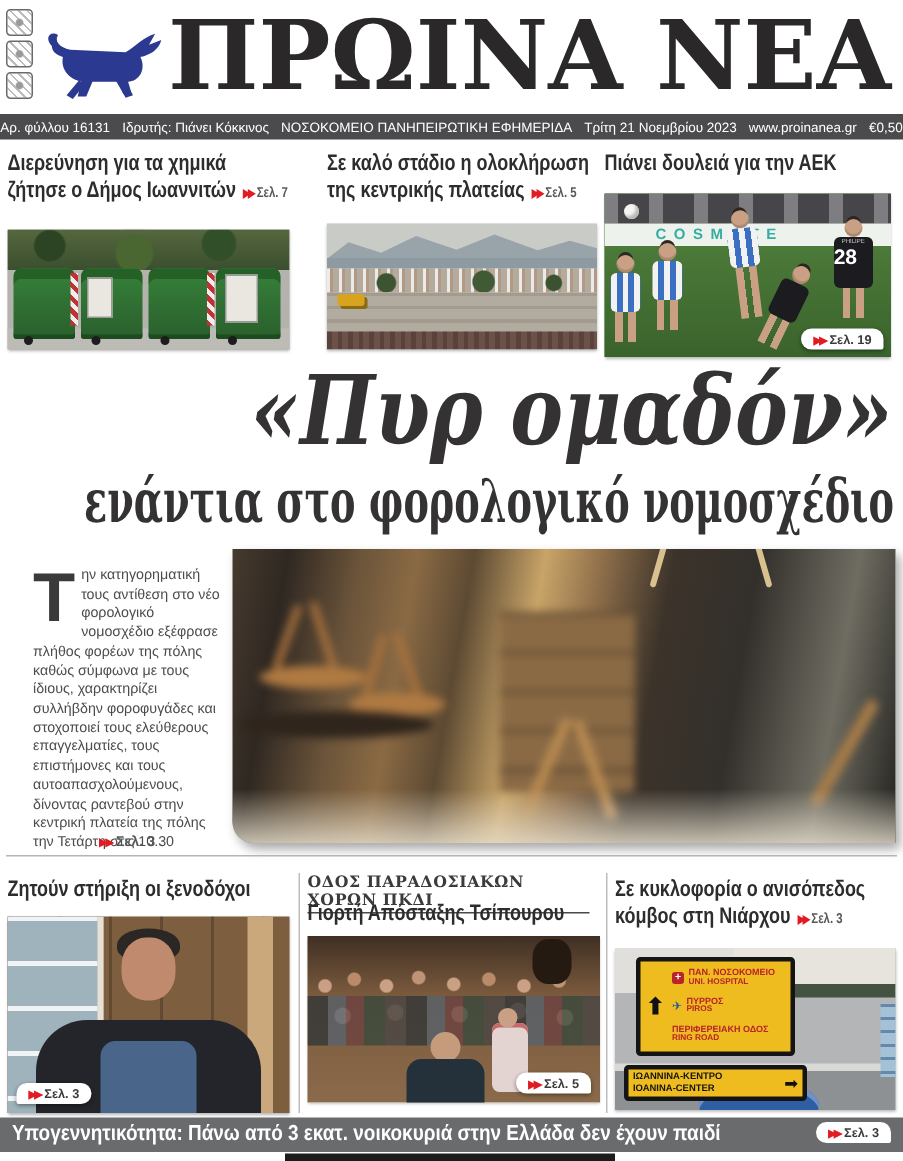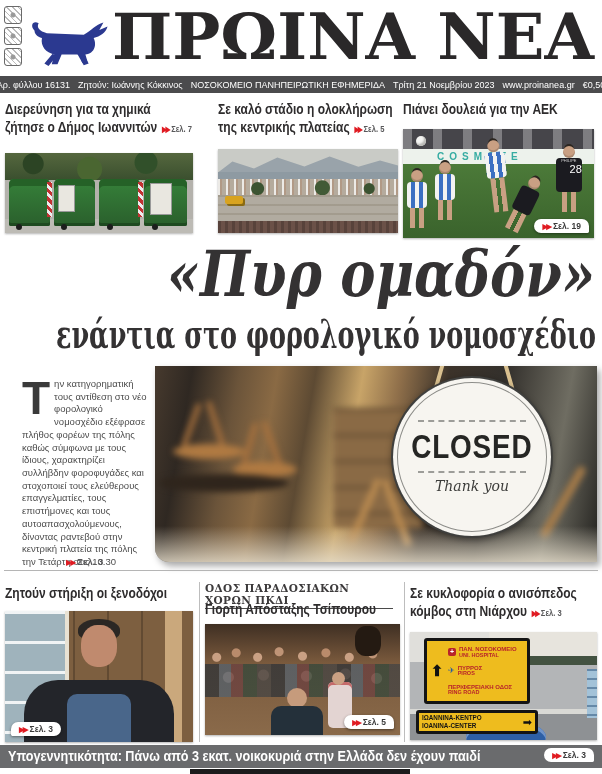--- a/index.html
+++ b/index.html
@@ -69,21 +69,21 @@
   .p3-board { position:absolute; left:0; top:18%; width:100%; height:14%; background:#edf2ec; display:flex; align-items:center; }
   .p3-board span { color:#17a096; font-weight:bold; font-size:10px; letter-spacing:5px; padding-left:34px; opacity:.85; }
   .p3-pitch { position:absolute; left:0; top:32%; width:100%; height:68%; background:linear-gradient(#4c7a39,#3a632c); }
   .ball { position:absolute; width:10px; height:10px; border-radius:50%; background:#f4f4f2; box-shadow:inset -2px -2px 2px #b9b9b5; }
   .player { position:absolute; display:flex; flex-direction:column; align-items:center; }
   .phead { width:12px; height:12px; border-radius:50%; background:#c9a083; box-shadow:inset 0 -2px 0 rgba(0,0,0,.15), 0 -3px 0 -1px #2c2620; }
   .ptorso { width:20px; height:26px; border-radius:4px; }
   .plegs { width:14px; height:20px; background:linear-gradient(90deg,#c9a083 0 5px,transparent 5px 9px,#c9a083 9px); }
   .kit-home { background:repeating-linear-gradient(90deg,#f2f2f2 0 4px,#3b6fc2 4px 8px); }
   .kit-away { background:#1b1b20; }
-  .jersey-num { color:#fff; font-weight:normal; font-size:11px; text-align:right; line-height:1; }
+  .jersey-num { color:#fff; font-weight:bold; font-size:14px; text-align:left; line-height:1; }
   .jersey-name { color:#cfcfcf; font-size:4px; text-align:center; line-height:1.4; }
 
   
   .lead-bodywrap { left:22px; top:378px; width:130px; font-size:9.5px; line-height:1.34; color:#4c4c4c; text-align:left; }
   .dropcap { float:left; font-family:"Liberation Sans",sans-serif; font-weight:bold; font-size:46px; line-height:.8; color:#3a3a3a; margin:2px 4px 0 0; }
   .lead-pageref { left:60px; top:556px; }
 
   .lead-photo { left:155px; top:366px; width:442px; height:196px; border-radius:0 0 0 14px;
     box-shadow:3px 4px 7px rgba(0,0,0,.35); overflow:hidden; position:absolute;
     background:linear-gradient(100deg,#473a2e 0%,#2f2822 8%,#6b543a 18%,#8a6a44 26%,#5d4a33 34%,#c8a468 44%,#8f6f4a 52%,#3c332a 62%,#33302c 74%,#6f6d62 88%,#23221f 100%); }
@@ -188,21 +188,21 @@
     <path fill="#2b3990" d="M8 16 C2 10 6 3 13 7 C10 12 14 17 23 19 L68 21 C78 15 82 9 92 6 L87 15 L97 11 C95 19 88 23 80 25 C85 35 79 45 70 45 L73 55 L66 55 L63 45 L41 45 L36 57 L29 57 L32 45 C22 43 15 35 17 25 C11 23 8 20 8 16 Z"></path>
     <path fill="#2b3990" d="M30 44 L20 56 L25 59 L35 47 Z M60 44 L68 58 L74 56 L67 44 Z"></path>
   </svg>
 
   <svg class="abs masthead-title-svg" width="486" height="72" viewBox="0 0 486 72">
     <text x="243" y="57" text-anchor="middle" textLength="482" lengthAdjust="spacingAndGlyphs" font-family="DejaVu Serif, serif" font-weight="bold" font-size="64" fill="#2a2829">ΠΡΩΙΝΑ ΝΕΑ</text>
   </svg>
 
   <div class="abs infobar">
     <span>Αρ. φύλλου 16131</span>
-    <span>Ζητούν: Ιωάννης Κόκκινος</span>
+    <span>Ιδρυτής: Πιάνει Κόκκινος</span>
     <span>ΝΟΣΟΚΟΜΕΙΟ ΠΑΝΗΠΕΙΡΩΤΙΚΗ ΕΦΗΜΕΡΙΔΑ</span>
     <span>Τρίτη 21 Νοεμβρίου 2023</span>
     <span>www.proinanea.gr</span>
     <span>€0,50</span>
   </div>
 
   <div class="abs htitle" style="left:5px;top:100px;width:235px;">
     <span>Διερεύνηση για τα χημικά ζήτησε ο Δήμος Ιωαννιτών</span><span class="page-ref">
         <span class="ar">▶▶</span>
         <span class="pl">Σελ. 7</span>
@@ -309,26 +309,20 @@
       <div class="cafe-seat" style="left:78px;top:96px;width:64px;"></div>
       <div class="cafe-table" style="left:4px;top:108px;"></div>
       <div class="cafe-cab" style="left:178px;top:42px;"></div>
       <div class="cafe-chair-leg" style="left:206px;top:110px;height:70px;width:7px;transform:rotate(24deg);background:#b98a50;"></div>
       <div class="cafe-chair-leg" style="left:238px;top:112px;height:70px;width:7px;transform:rotate(-20deg);background:#b98a50;"></div>
       <div class="cafe-chair-leg" style="left:404px;top:96px;height:80px;width:8px;transform:rotate(30deg);background:#a87c48;"></div>
     </div>
     <div class="cafe-floor"></div>
     <div class="rope" style="left:282px;top:-4px;height:30px;transform:rotate(16deg);"></div>
     <div class="rope" style="left:352px;top:-4px;height:30px;transform:rotate(-16deg);"></div>
-    <div class="closed-sign">
-      <div class="dash"></div>
-      <div class="closed-title">CLOSED</div>
-      <div class="dash"></div>
-      <div class="closed-sub">Thank you</div>
-    </div>
   </div>
 
   <div class="abs hdiv" style="left:4px;top:570px;width:594px;"></div>
 
   <div class="abs vdiv" style="left:199px;top:582px;height:160px;"></div>
   <div class="abs vdiv" style="left:404px;top:582px;height:160px;"></div>
 
   <div class="abs htitle" style="left:5px;top:584px;width:235px;">
     <span>Ζητούν στήριξη οι ξενοδόχοι</span>
   </div>

